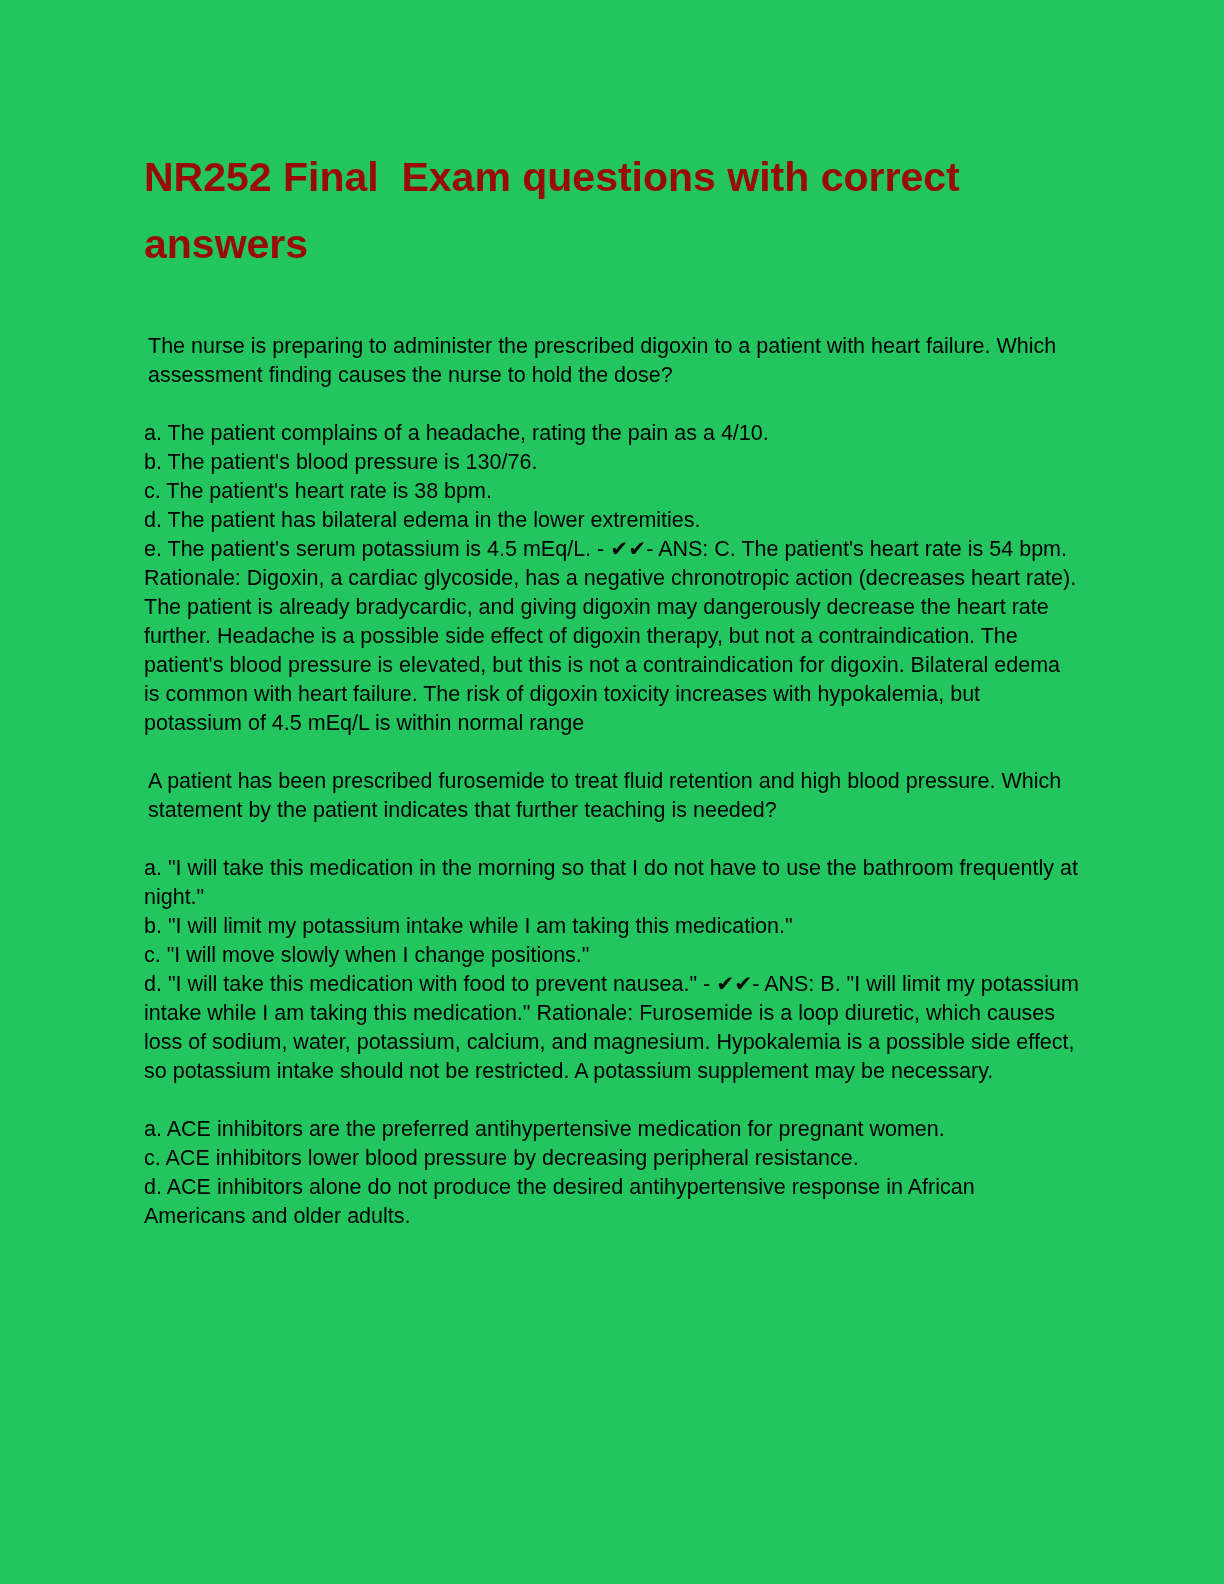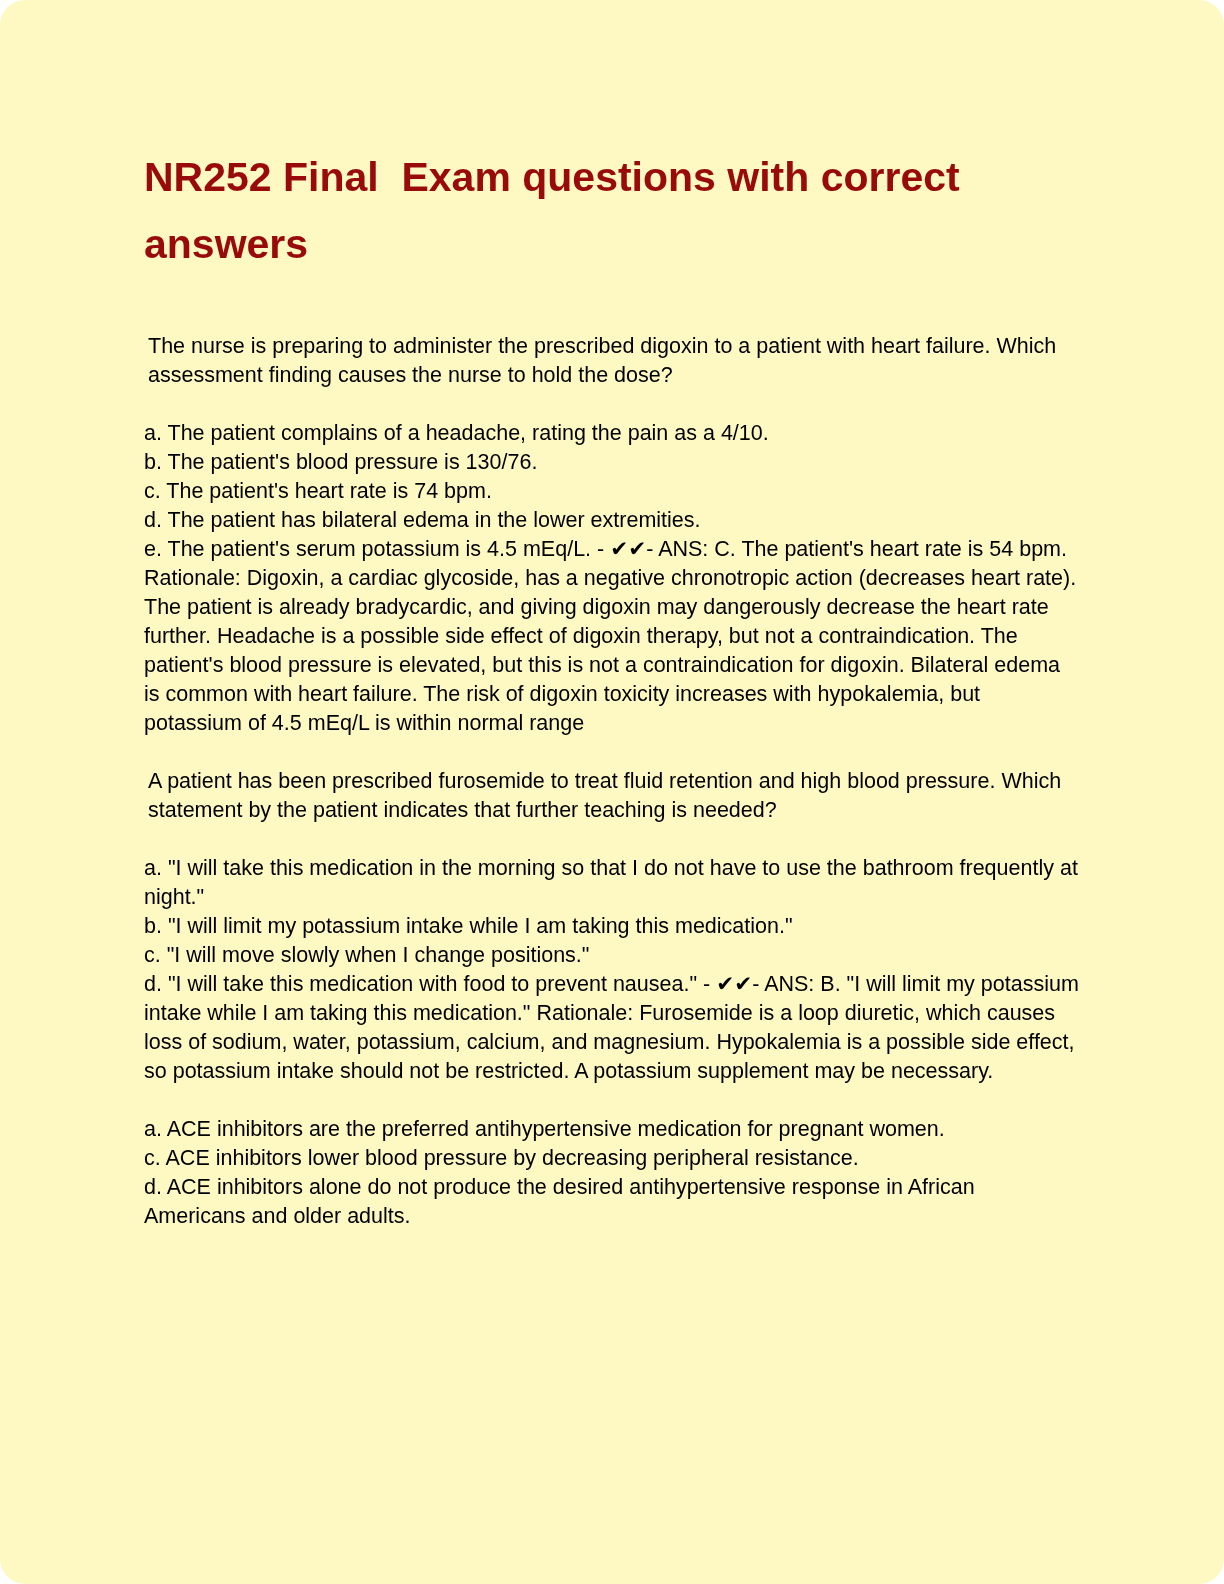--- a/index.html
+++ b/index.html
@@ -39,30 +39,30 @@
   .options p {
     margin: 0;
   }
   .question:last-child .options {
     margin-bottom: 8px;
   }
 </style>
 </head>
 <body>
 
-<div class="page" style="color: rgb(0, 0, 0); background: #fef9c3; border-radius: 25px;">
+<div class="page" style="color: rgb(0, 0, 0); background: #22c55e;">
 
   <h1 class="title" style="color: rgb(153, 11, 11);">NR252 Final  Exam questions with correct answers</h1>
 
   <section class="question">
     <p class="prompt">The nurse is preparing to administer the prescribed digoxin to a patient with heart failure. Which assessment finding causes the nurse to hold the dose?</p>
     <div class="options">
       <p>a. The patient complains of a headache, rating the pain as a 4/10.</p>
       <p>b. The patient's blood pressure is 130/76.</p>
-      <p>c. The patient's heart rate is 74 bpm.</p>
+      <p>c. The patient's heart rate is 38 bpm.</p>
       <p>d. The patient has bilateral edema in the lower extremities.</p>
       <p>e. The patient's serum potassium is 4.5 mEq/L. - ✔✔- ANS: C. The patient's heart rate is 54 bpm. Rationale: Digoxin, a cardiac glycoside, has a negative chronotropic action (decreases heart rate). The patient is already bradycardic, and giving digoxin may dangerously decrease the heart rate further. Headache is a possible side effect of digoxin therapy, but not a contraindication. The patient's blood pressure is elevated, but this is not a contraindication for digoxin. Bilateral edema is common with heart failure. The risk of digoxin toxicity increases with hypokalemia, but potassium of 4.5 mEq/L is within normal range</p>
     </div>
   </section>
 
   <section class="question">
     <p class="prompt">A patient has been prescribed furosemide to treat fluid retention and high blood pressure. Which statement by the patient indicates that further teaching is needed?</p>
     <div class="options">
       <p>a. "I will take this medication in the morning so that I do not have to use the bathroom frequently at night."</p>
       <p>b. "I will limit my potassium intake while I am taking this medication."</p>

